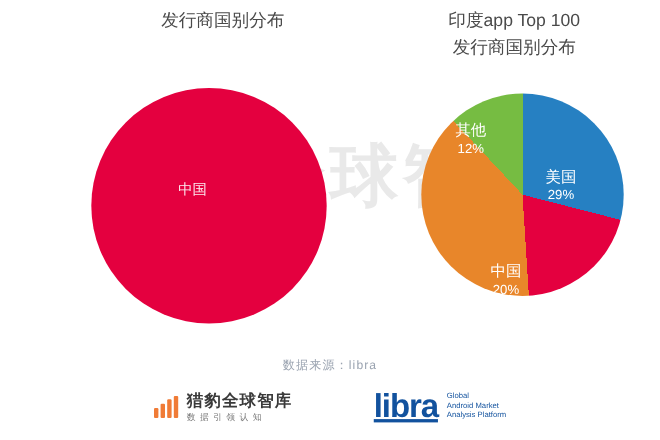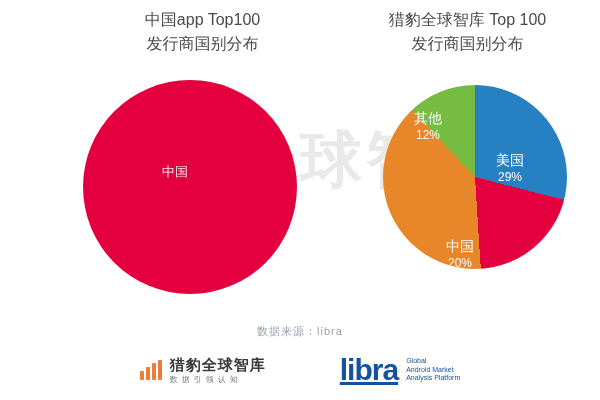--- a/index.html
+++ b/index.html
@@ -113,25 +113,24 @@
 
   <div class="wm-bars">
     <i></i>
       <i></i>
       <i></i>
       <i></i>
   </div>
   <div class="watermark">猎豹全球智库</div>
 
   <div class="title" id="title-left">
-    <span>中国app Top100</span>
     <span class="l2">发行商国别分布</span>
   </div>
   <div class="title" id="title-right">
-    <span>猎豹全球智库 Top 100</span>
+    <span>印度app Top 100</span>
     <span class="l2">发行商国别分布</span>
   </div>
 
   <div class="pie" id="pie-left" style="background: rgb(228, 0, 63);"></div>
   <div class="slice-label" id="label-left-cn">
     <span class="nm">中国</span>
   </div>
 
   <div class="pie" id="pie-right" style="background: conic-gradient(rgb(38, 128, 194) 0deg, rgb(38, 128, 194) 104.4deg, rgb(228, 0, 63) 104.4deg, rgb(228, 0, 63) 176.4deg, rgb(232, 134, 42) 176.4deg, rgb(232, 134, 42) 316.8deg, rgb(118, 188, 66) 316.8deg, rgb(118, 188, 66) 360deg);"></div>
 

